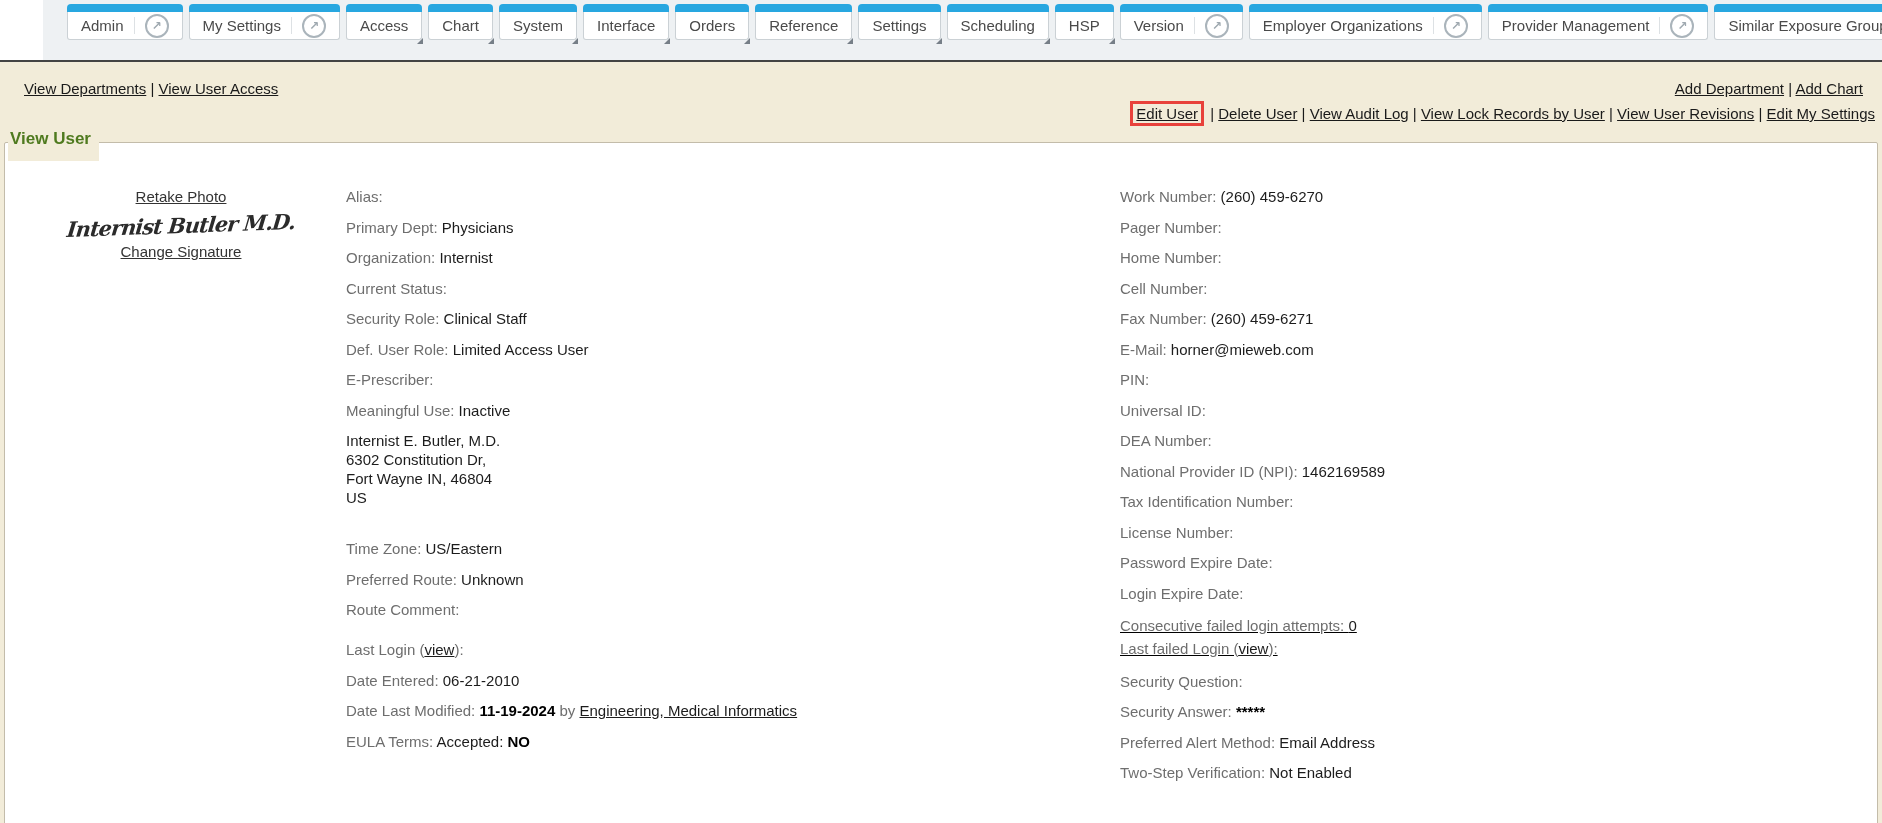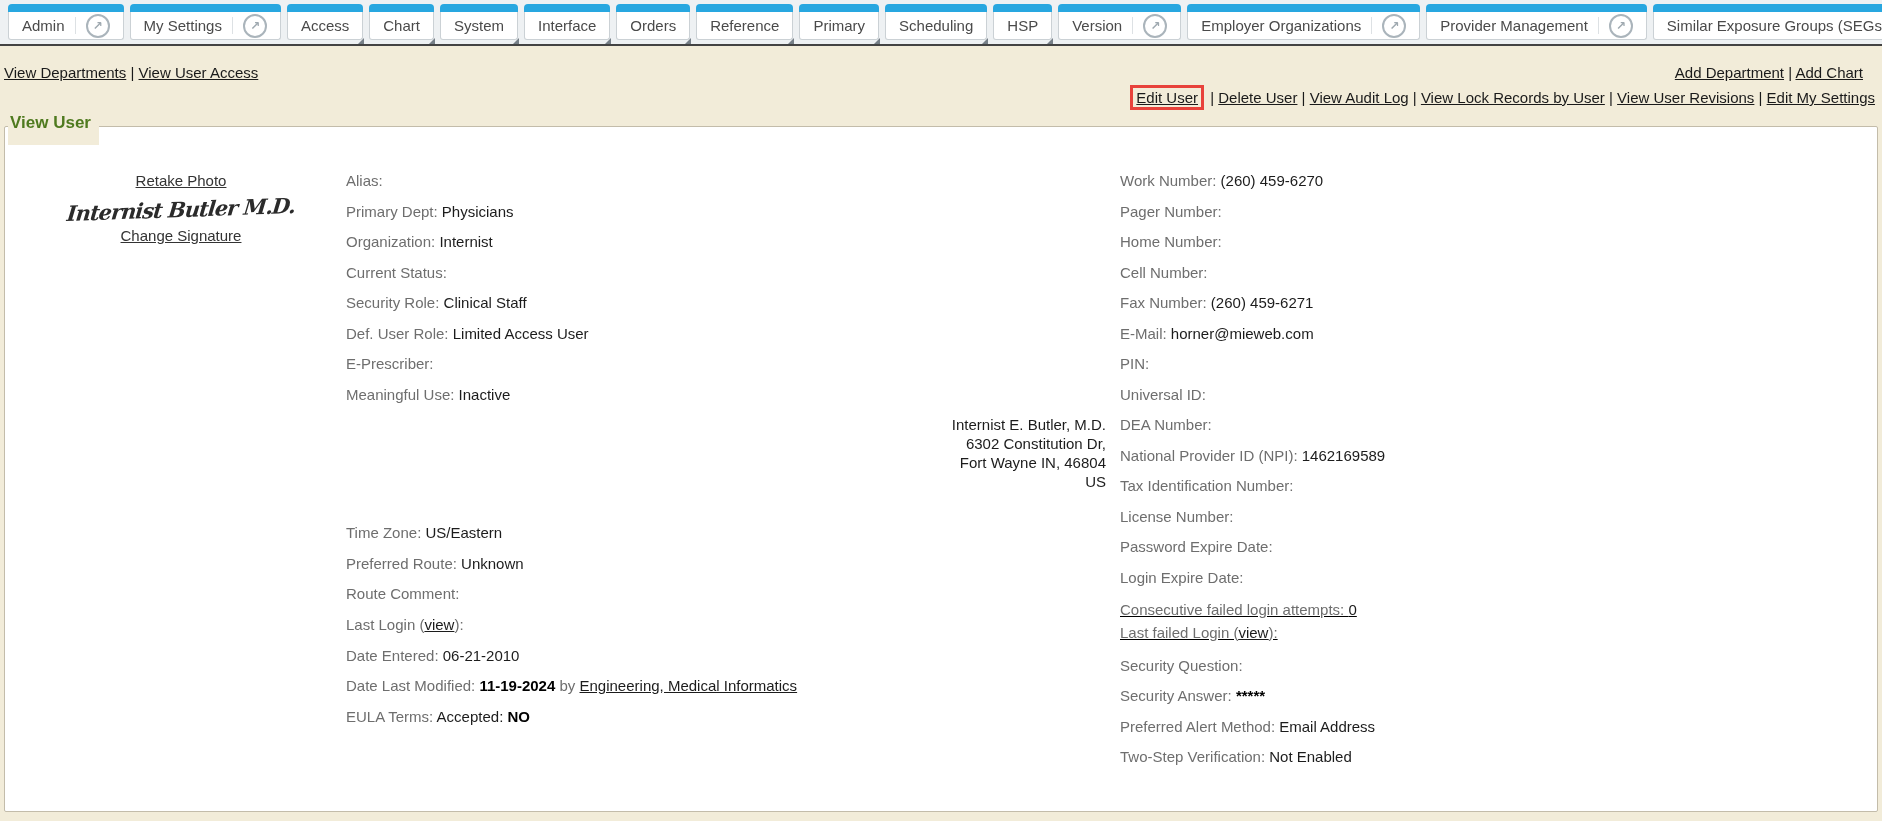--- a/index.html
+++ b/index.html
@@ -3,22 +3,22 @@
 <meta charset="utf-8">
 <style>
   html,body{margin:0;padding:0;}
   body{
     width:1882px;height:823px;overflow:hidden;background:#ffffff;
     font-family:"Liberation Sans","DejaVu Sans",sans-serif;
     -webkit-font-smoothing:antialiased;
   }
   
   .navbar{
-    height:44px;background:#eef1f3;display:flex;align-items:flex-start;
-    padding:12px 0 0 8px;gap:6px;box-sizing:border-box;white-space:nowrap;
+    height:60px;background:#eef1f3;display:flex;align-items:flex-start;
+    padding:12px 0 0 24px;gap:6px;box-sizing:border-box;white-space:nowrap;margin-left:43px;
   }
   .tab{
     position:relative;display:inline-flex;align-items:center;
     background:#fff;border:1px solid #cbd1d5;border-top:none;
     border-radius:0 0 3px 3px;height:27px;padding:0 13px;
     font-size:15px;color:#4a4a4a;cursor:pointer;flex:0 0 auto;
   }
   .tab::before{
     content:"";position:absolute;left:-1px;right:-1px;top:-8px;height:8px;
     background:#28a7e0;border-radius:4px 4px 0 0;
@@ -32,21 +32,21 @@
   }
   .tab.dd::after{
     content:"";position:absolute;right:-2px;bottom:-5px;width:0;height:0;
     border-left:6px solid transparent;border-bottom:6px solid #767f87;
   }
   
   .main{
     position:relative;height:777px;background:#f2ecd9;
     border-top:2px solid #434343;box-sizing:border-box;
   }
-  .links-left{position:absolute;left:4px;top:18px;font-size:15px;color:#1a1a1a;}
+  .links-left{position:absolute;left:24px;top:18px;font-size:15px;color:#1a1a1a;}
   .links-right-top{position:absolute;right:19px;top:18px;font-size:15px;color:#1a1a1a;}
   .links-actions{position:absolute;right:7px;top:43px;font-size:15px;color:#1a1a1a;}
   .tlink{color:#1a1a1a;text-decoration:underline;cursor:pointer;}
   .sep{color:#1a1a1a;}
   .tlink.hl{border:3px solid #e8423b;padding:1px 3px;margin:0 2px;}
   .page-title{
     position:absolute;left:8px;top:67px;z-index:2;
     font-size:17px;font-weight:bold;color:#4f7a1f;
     background:#f2ecd9;padding:0 8px 12px 2px;
   }
@@ -61,23 +61,23 @@
     margin:6px 0 2px;font-family:"DejaVu Serif",serif;font-style:italic;font-weight:bold;
     font-size:21px;line-height:28px;color:#2b2b2b;letter-spacing:-1px;
     transform:rotate(-2deg) skewX(-8deg);
   }
   
   .col{position:absolute;top:44px;font-size:15px;}
   .col1{left:341px;width:760px;}
   .col2{left:1115px;width:750px;}
   .row{min-height:19px;line-height:19px;margin-bottom:11.5px;}
   .subline{line-height:23px;text-decoration:underline;}
-  .mt-lg{margin-top:12px;}
+  .mt-lg{margin-top:21px;}
   .mt-sm{margin-top:9px;}
-  .address{margin:0 0 32px;line-height:19px;color:#1c1c1c;text-align:right;}
+  .address{margin:0 0 32px;line-height:19px;color:#1c1c1c;}
   .seg-label{color:#6e6e6e;}
   .seg-value{color:#1c1c1c;}
   .seg-bold{color:#000;font-weight:bold;}
   a.seg-link{color:#1c1c1c;text-decoration:underline;cursor:pointer;}
 </style>
 </head>
 <body>
 
 <div class="navbar">
     <div class="tab has-ext">
@@ -100,21 +100,21 @@
     <div class="tab dd">
       <span class="tab-label">Interface</span>
     </div>
     <div class="tab dd">
       <span class="tab-label">Orders</span>
     </div>
     <div class="tab dd">
       <span class="tab-label">Reference</span>
     </div>
     <div class="tab dd">
-      <span class="tab-label">Primary</span>
+      <span class="tab-label">Settings</span>
     </div>
     <div class="tab dd">
       <span class="tab-label">Scheduling</span>
     </div>
     <div class="tab dd">
       <span class="tab-label">HSP</span>
     </div>
     <div class="tab has-ext">
       <span class="tab-label">Version</span>
       <span class="ext">↗</span>

